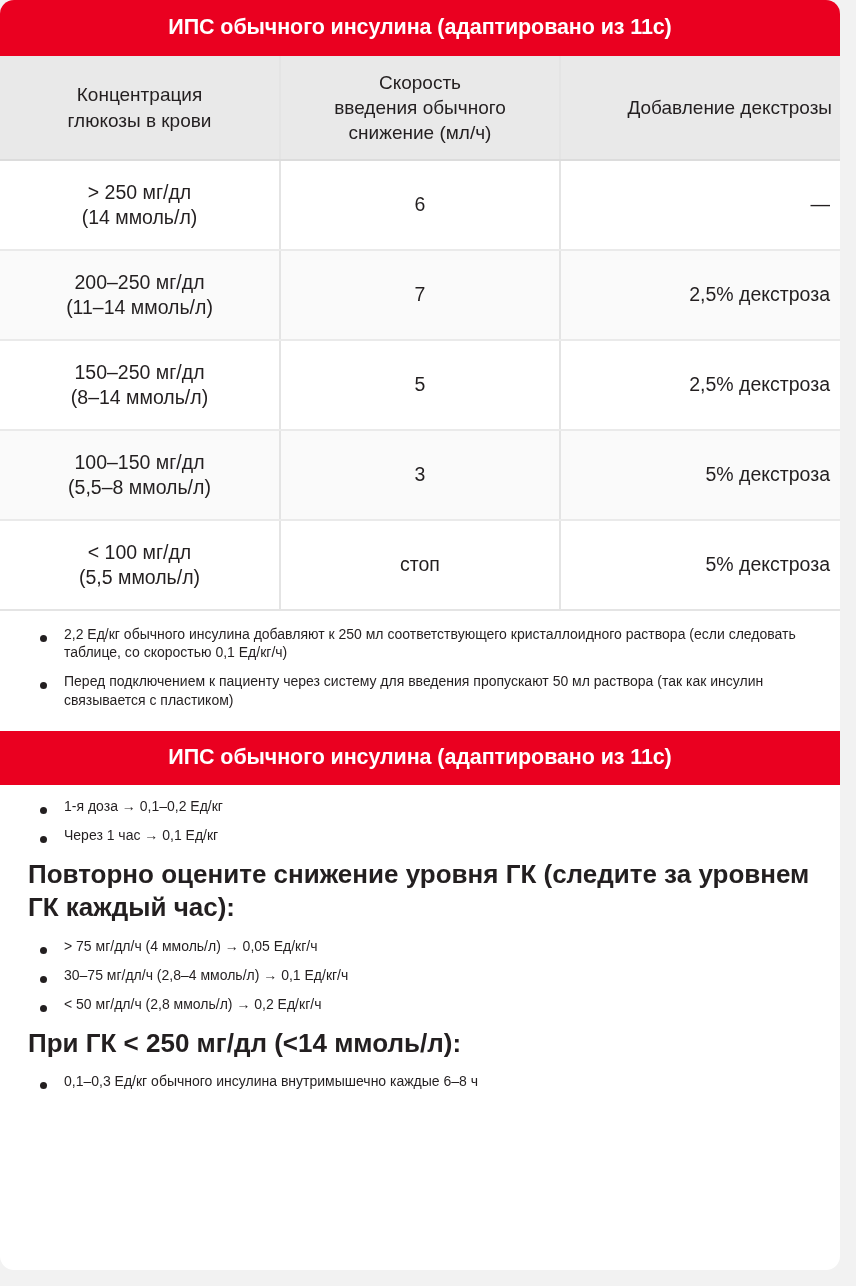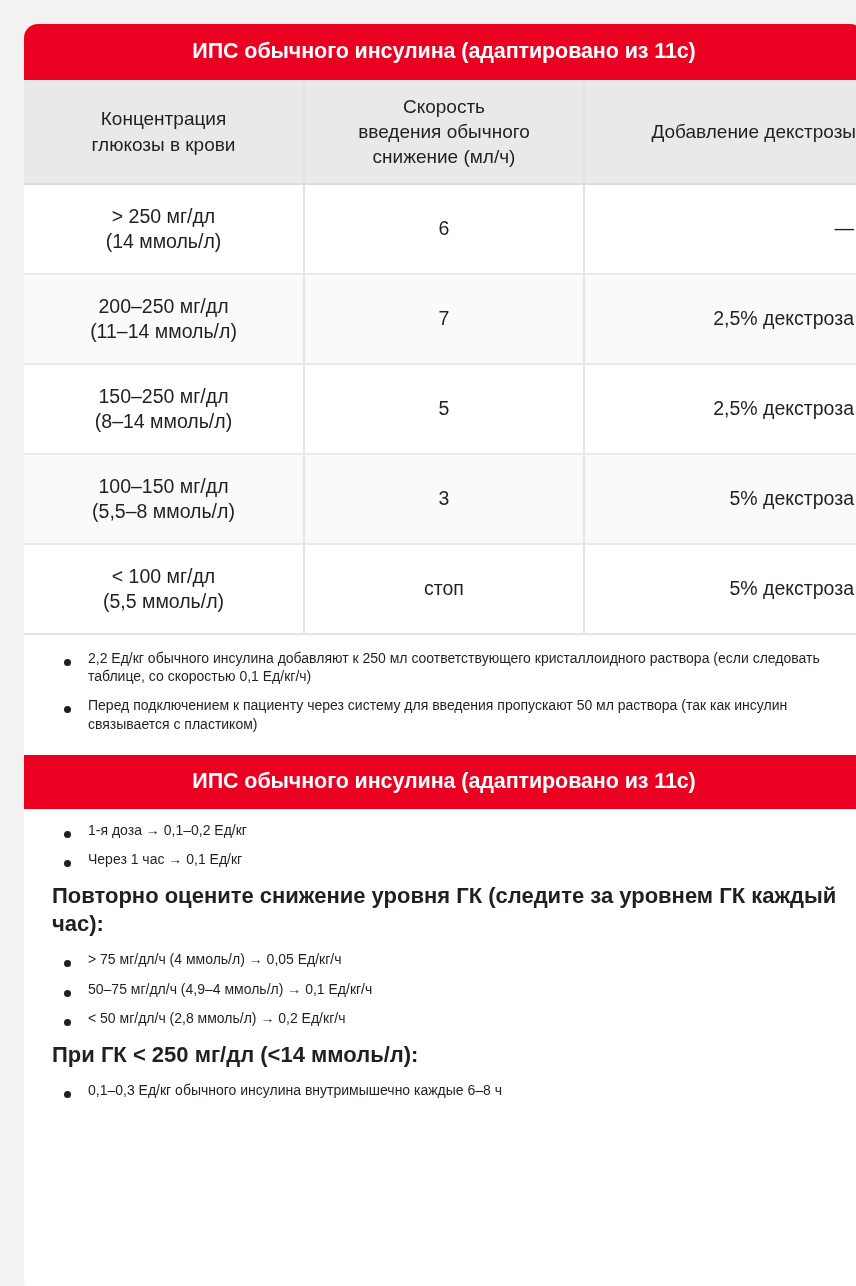--- a/index.html
+++ b/index.html
@@ -12,21 +12,21 @@
   body {
     background: #f2f2f2;
     font-family: "Liberation Sans", "DejaVu Sans", sans-serif;
     -webkit-font-smoothing: antialiased;
   }
 
   .page {
     position: relative;
     width: 780px;
     height: 1286px;
-    padding: 24px;
+    padding: 0;
     background: #f2f2f2;
   }
 
   .card {
     width: 840px;
     height: 1270px;
     background: #ffffff;
     border-radius: 14px;
     overflow: hidden;
     position: relative;
@@ -106,21 +106,21 @@
     position: absolute;
     left: 2px;
     top: 10px;
     width: 7px;
     height: 7px;
     border-radius: 50%;
     background: #231f20;
   }
 
   .subhead {
-    font-size: 22px;
+    font-size: 26px;
     font-weight: bold;
     line-height: 1.28;
     color: #231f20;
     padding: 8px 24px 0 28px;
   }
 </style>
 </head>
 <body>
 
 <div class="page">
@@ -219,21 +219,21 @@
 
     <div class="subhead">Повторно оцените снижение уровня ГК (следите за уровнем ГК каждый час):</div>
 
     <ul class="list tight">
       <li>
         <span class="dot"></span>
         <span>&gt; 75 мг/дл/ч (4 ммоль/л) → 0,05 Ед/кг/ч</span>
       </li>
       <li>
         <span class="dot"></span>
-        <span>50–75 мг/дл/ч (4,9–4 ммоль/л) → 0,1 Ед/кг/ч</span>
+        <span>30–75 мг/дл/ч (2,8–4 ммоль/л) → 0,1 Ед/кг/ч</span>
       </li>
       <li>
         <span class="dot"></span>
         <span>&lt; 50 мг/дл/ч (2,8 ммоль/л) → 0,2 Ед/кг/ч</span>
       </li>
     </ul>
 
     <div class="subhead">При ГК &lt; 250 мг/дл (&lt;14 ммоль/л):</div>
 
     <ul class="list tight">

